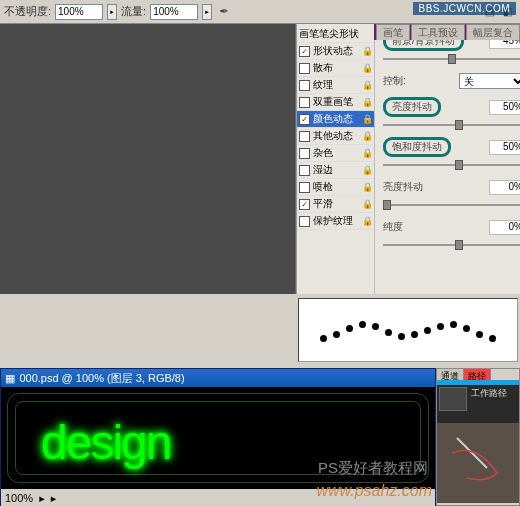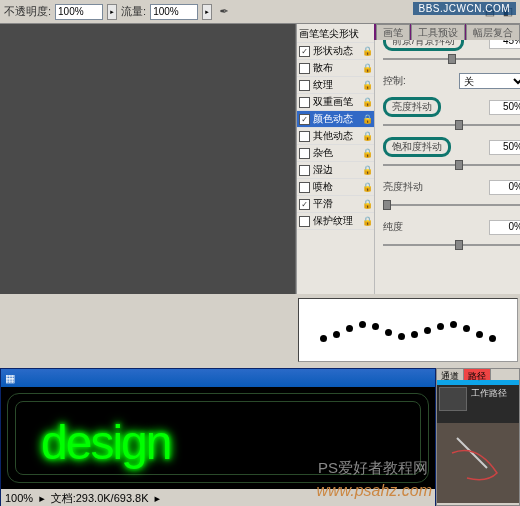--- a/index.html
+++ b/index.html
@@ -202,30 +202,30 @@
     <span class="dot" style="transform:translateY(-6px)"></span>
       <span class="dot" style="transform:translateY(-2px)"></span>
     <span class="dot" style="transform:translateY(4px)"></span>
       <span class="dot" style="transform:translateY(8px)"></span>
   </div>
 </div>
 
 <div class="doc-window">
   <div class="doc-title">
     <span>▦</span>
+    <span>000.psd @ 100% (图层 3, RGB/8)</span>
   </div>
   <div class="doc-canvas">
     <div class="neon-outline"></div>
     <div class="neon-outline2"></div>
     <div class="neon">design</div>
   </div>
   <div class="doc-status">
     <span>100%</span>
     <span>▸</span>
-    <span>文档:293.0K/693.8K</span>
     <span>▸</span>
   </div>
 </div>
 
 <div class="path-panel">
   <div class="path-tabs">
     <div class="path-tab">通道</div>
     <div class="path-tab act">路径</div>
   </div>
   <div class="path-body">

